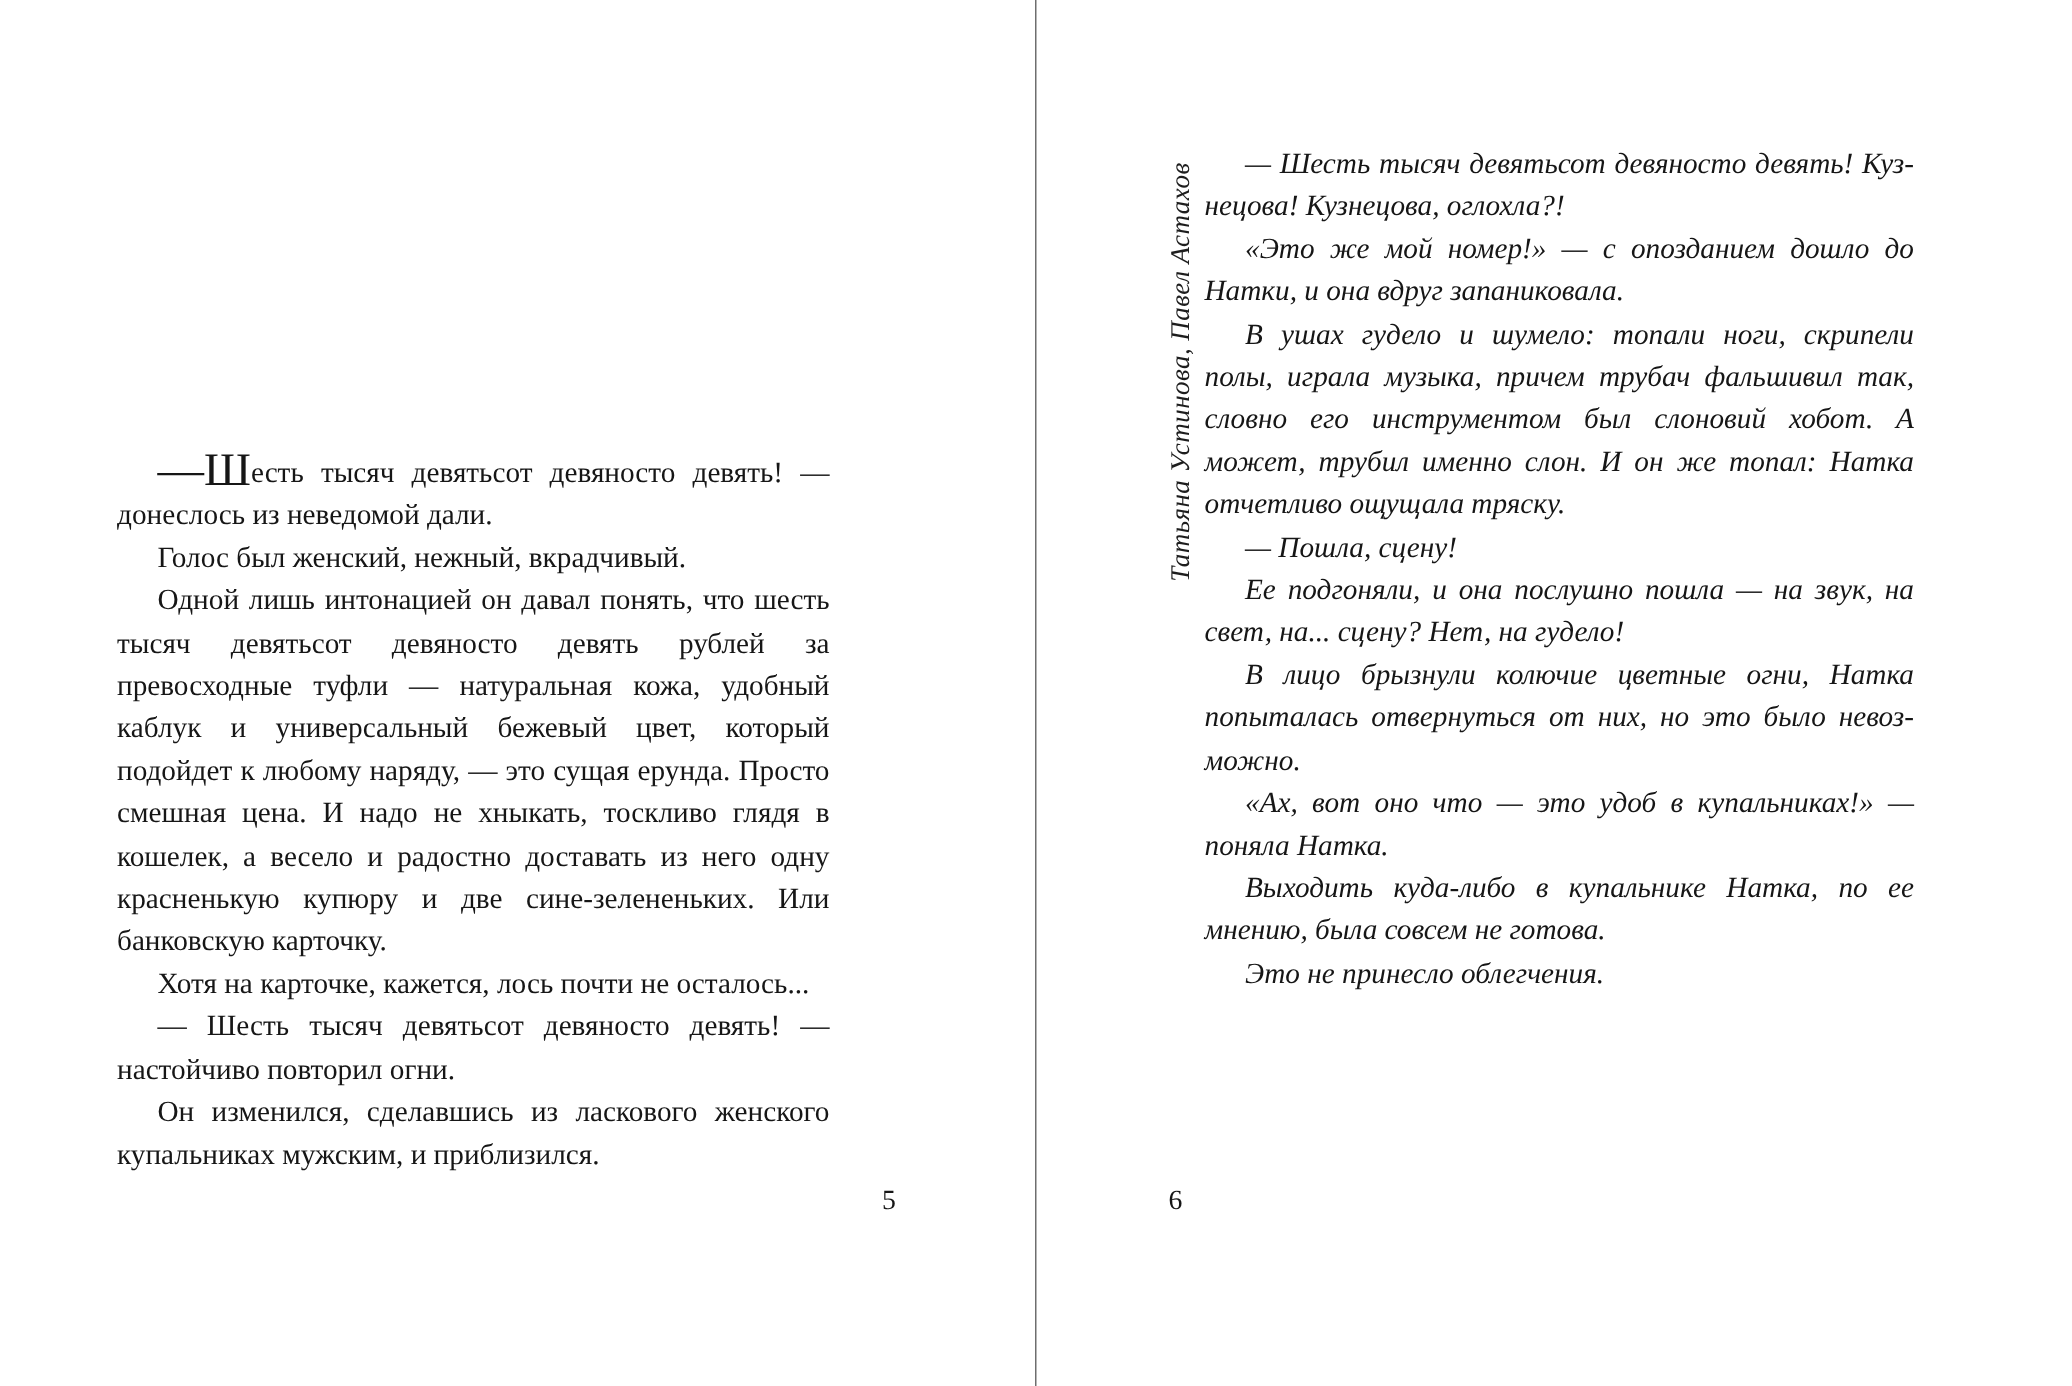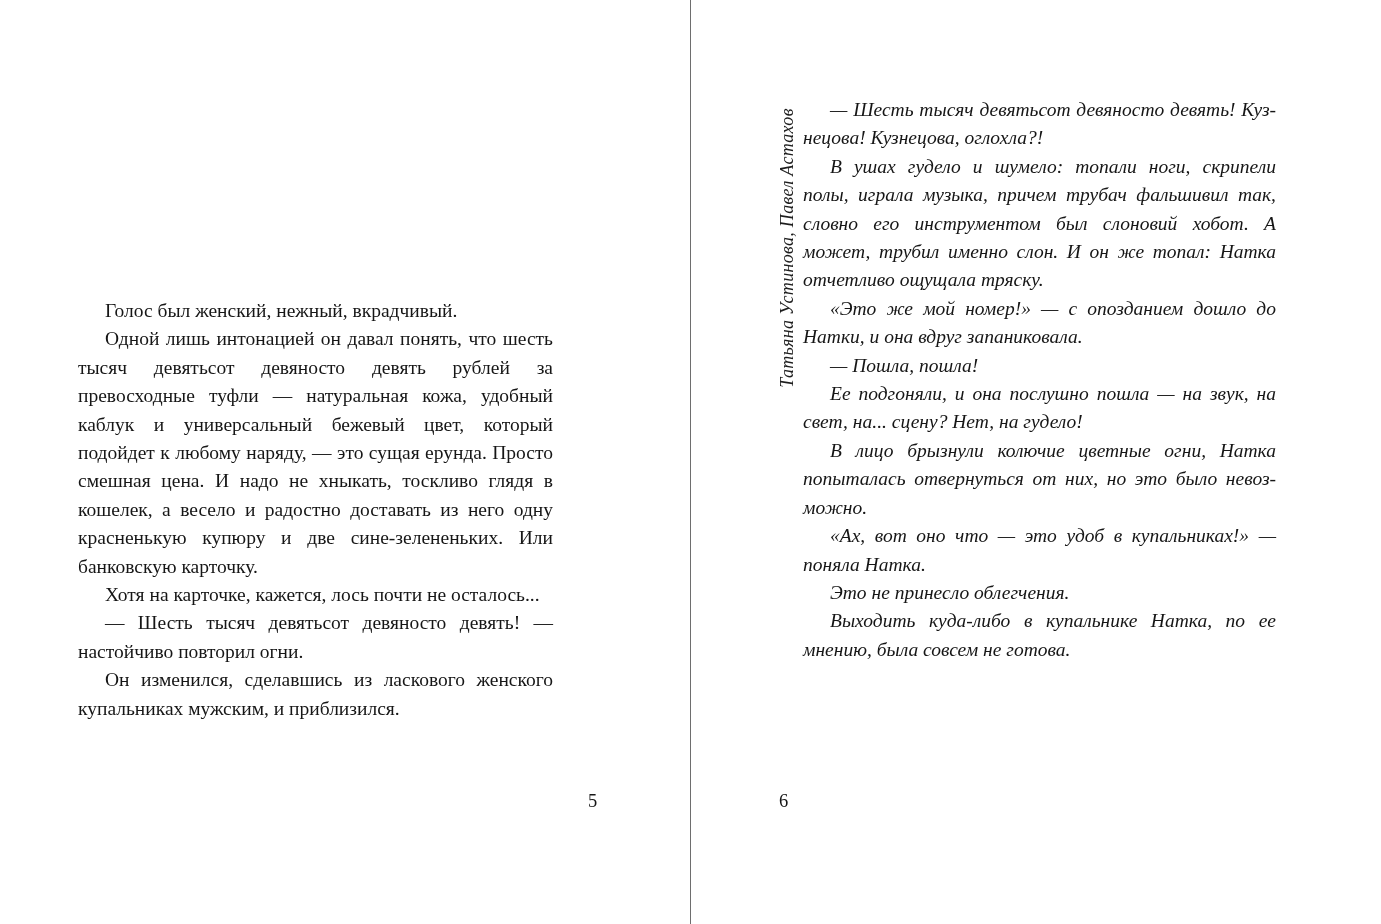--- a/index.html
+++ b/index.html
@@ -61,36 +61,39 @@
   }
 </style>
 </head>
 <body>
 
 <div class="canvas">
 
   <div class="divider"></div>
 
   <div class="text-col left-col">
+    <p>
+      <span class="dropcap">—Ш</span><span>есть тысяч девятьсот девяносто девять! — донеслось из неведомой дали.</span>
+    </p>
     <p>Голос был женский, нежный, вкрадчивый.</p>
     <p>Одной лишь интонацией он давал понять, что шесть тысяч девятьсот девяносто девять рублей за превосходные туфли — натуральная кожа, удоб­ный каблук и универсальный бежевый цвет, кото­рый подойдет к любому наряду, — это сущая ерунда. Просто смешная цена. И надо не хныкать, тоскливо глядя в кошелек, а весело и радостно доставать из него одну красненькую купюру и две сине-зеленень­ких. Или банковскую карточку.</p>
     <p>Хотя на карточке, кажется, лось почти не оста­лось...</p>
     <p>— Шесть тысяч девятьсот девяносто девять! — настойчиво повторил огни.</p>
     <p>Он изменился, сделавшись из ласкового жен­ского купальниках мужским, и приблизился.</p>
   </div>
   <div class="pagenum pagenum-left">5</div>
 
   <div class="author-vertical">Татьяна Устинова, Павел Астахов</div>
 
   <div class="text-col right-col">
     <p>— Шесть тысяч девятьсот девяносто девять! Куз­нецова! Кузнецова, оглохла?!</p>
+    <p>«Это же мой номер!» — с опозданием дошло до Натки, и она вдруг запаниковала.</p>
     <p>В ушах гудело и шумело: топали ноги, скрипели полы, играла музыка, причем трубач фальшивил так, словно его инструментом был слоновий хобот. А может, трубил именно слон. И он же топал: Натка отчетливо ощущала тряску.</p>
-    <p>«Это же мой номер!» — с опозданием дошло до Натки, и она вдруг запаниковала.</p>
-    <p>— Пошла, пошла!</p>
+    <p>— Пошла, сцену!</p>
     <p>Ее подгоняли, и она послушно пошла — на звук, на свет, на... сцену? Нет, на гудело!</p>
     <p>В лицо брызнули колючие цветные огни, Натка попыталась отвернуться от них, но это было невоз­можно.</p>
     <p>«Ах, вот оно что — это удоб в купальниках!» — поняла Натка.</p>
+    <p>Выходить куда-либо в купальнике Натка, по ее мнению, была совсем не готова.</p>
     <p>Это не принесло облегчения.</p>
-    <p>Выходить куда-либо в купальнике Натка, по ее мнению, была совсем не готова.</p>
   </div>
   <div class="pagenum pagenum-right">6</div>
 
 </div>
 
 </body></html>

